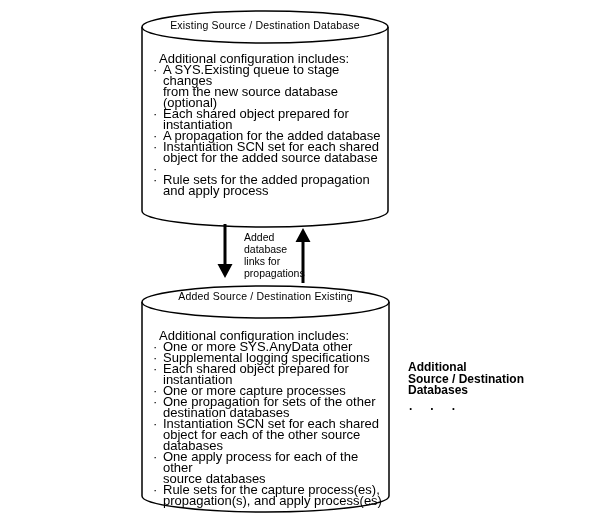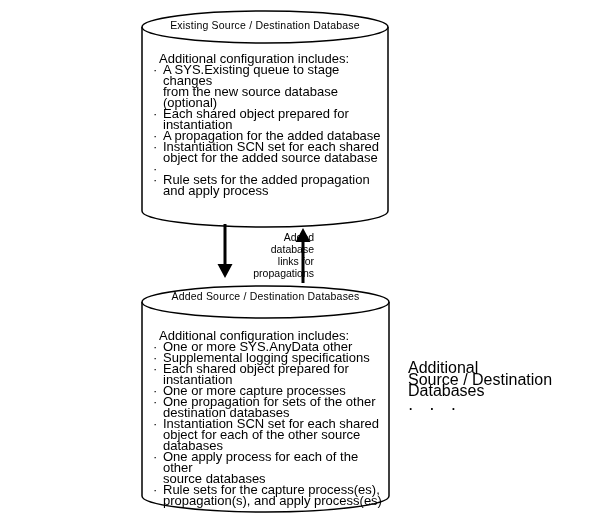--- a/index.html
+++ b/index.html
@@ -24,27 +24,27 @@
   }
   .body-text { font-size: 13px; line-height: 11px; }
   .intro { margin-left: 6px; white-space: nowrap; }
   .li { display: flex; }
   .blt { flex: 0 0 10px; width: 10px; }
   .txt { white-space: pre-line; }
 
   .mid-label {
     font-size: 10.5px;
     line-height: 12px;
-    text-align: right;
+    text-align: left;
     white-space: pre-line;
     padding-left: 16px;
   }
   .right-label {
-    font-size: 16px;
-    font-weight: normal;
+    font-size: 12px;
+    font-weight: bold;
     line-height: 11.5px;
     white-space: pre-line;
   }
   .right-dots {
     font-size: 12px;
     font-weight: bold;
     white-space: pre;
   }
 </style>
 </head>
@@ -100,21 +100,21 @@
       <span class="txt">Rule sets for the added propagation
 and apply process</span>
     </div>
   </div>
 
   <div class="abs mid-label" style="left:228px; top:231px; width:70px;">Added
 database
 links for
 propagations</div>
 
-  <div class="abs cyl-title" style="left:142px; top:290px; width:247px;">Added Source / Destination Databases</div>
+  <div class="abs cyl-title" style="left:142px; top:290px; width:247px;">Added Source / Destination Existing</div>
 
   <div class="abs body-text" style="left:153px; top:330px; width:235px;">
     <div class="intro">Additional configuration includes:</div>
     <div class="li">
       <span class="blt">·</span>
       <span class="txt">One or more SYS.AnyData other</span>
     </div>
     <div class="li">
       <span class="blt">·</span>
       <span class="txt">Supplemental logging specifications</span>

